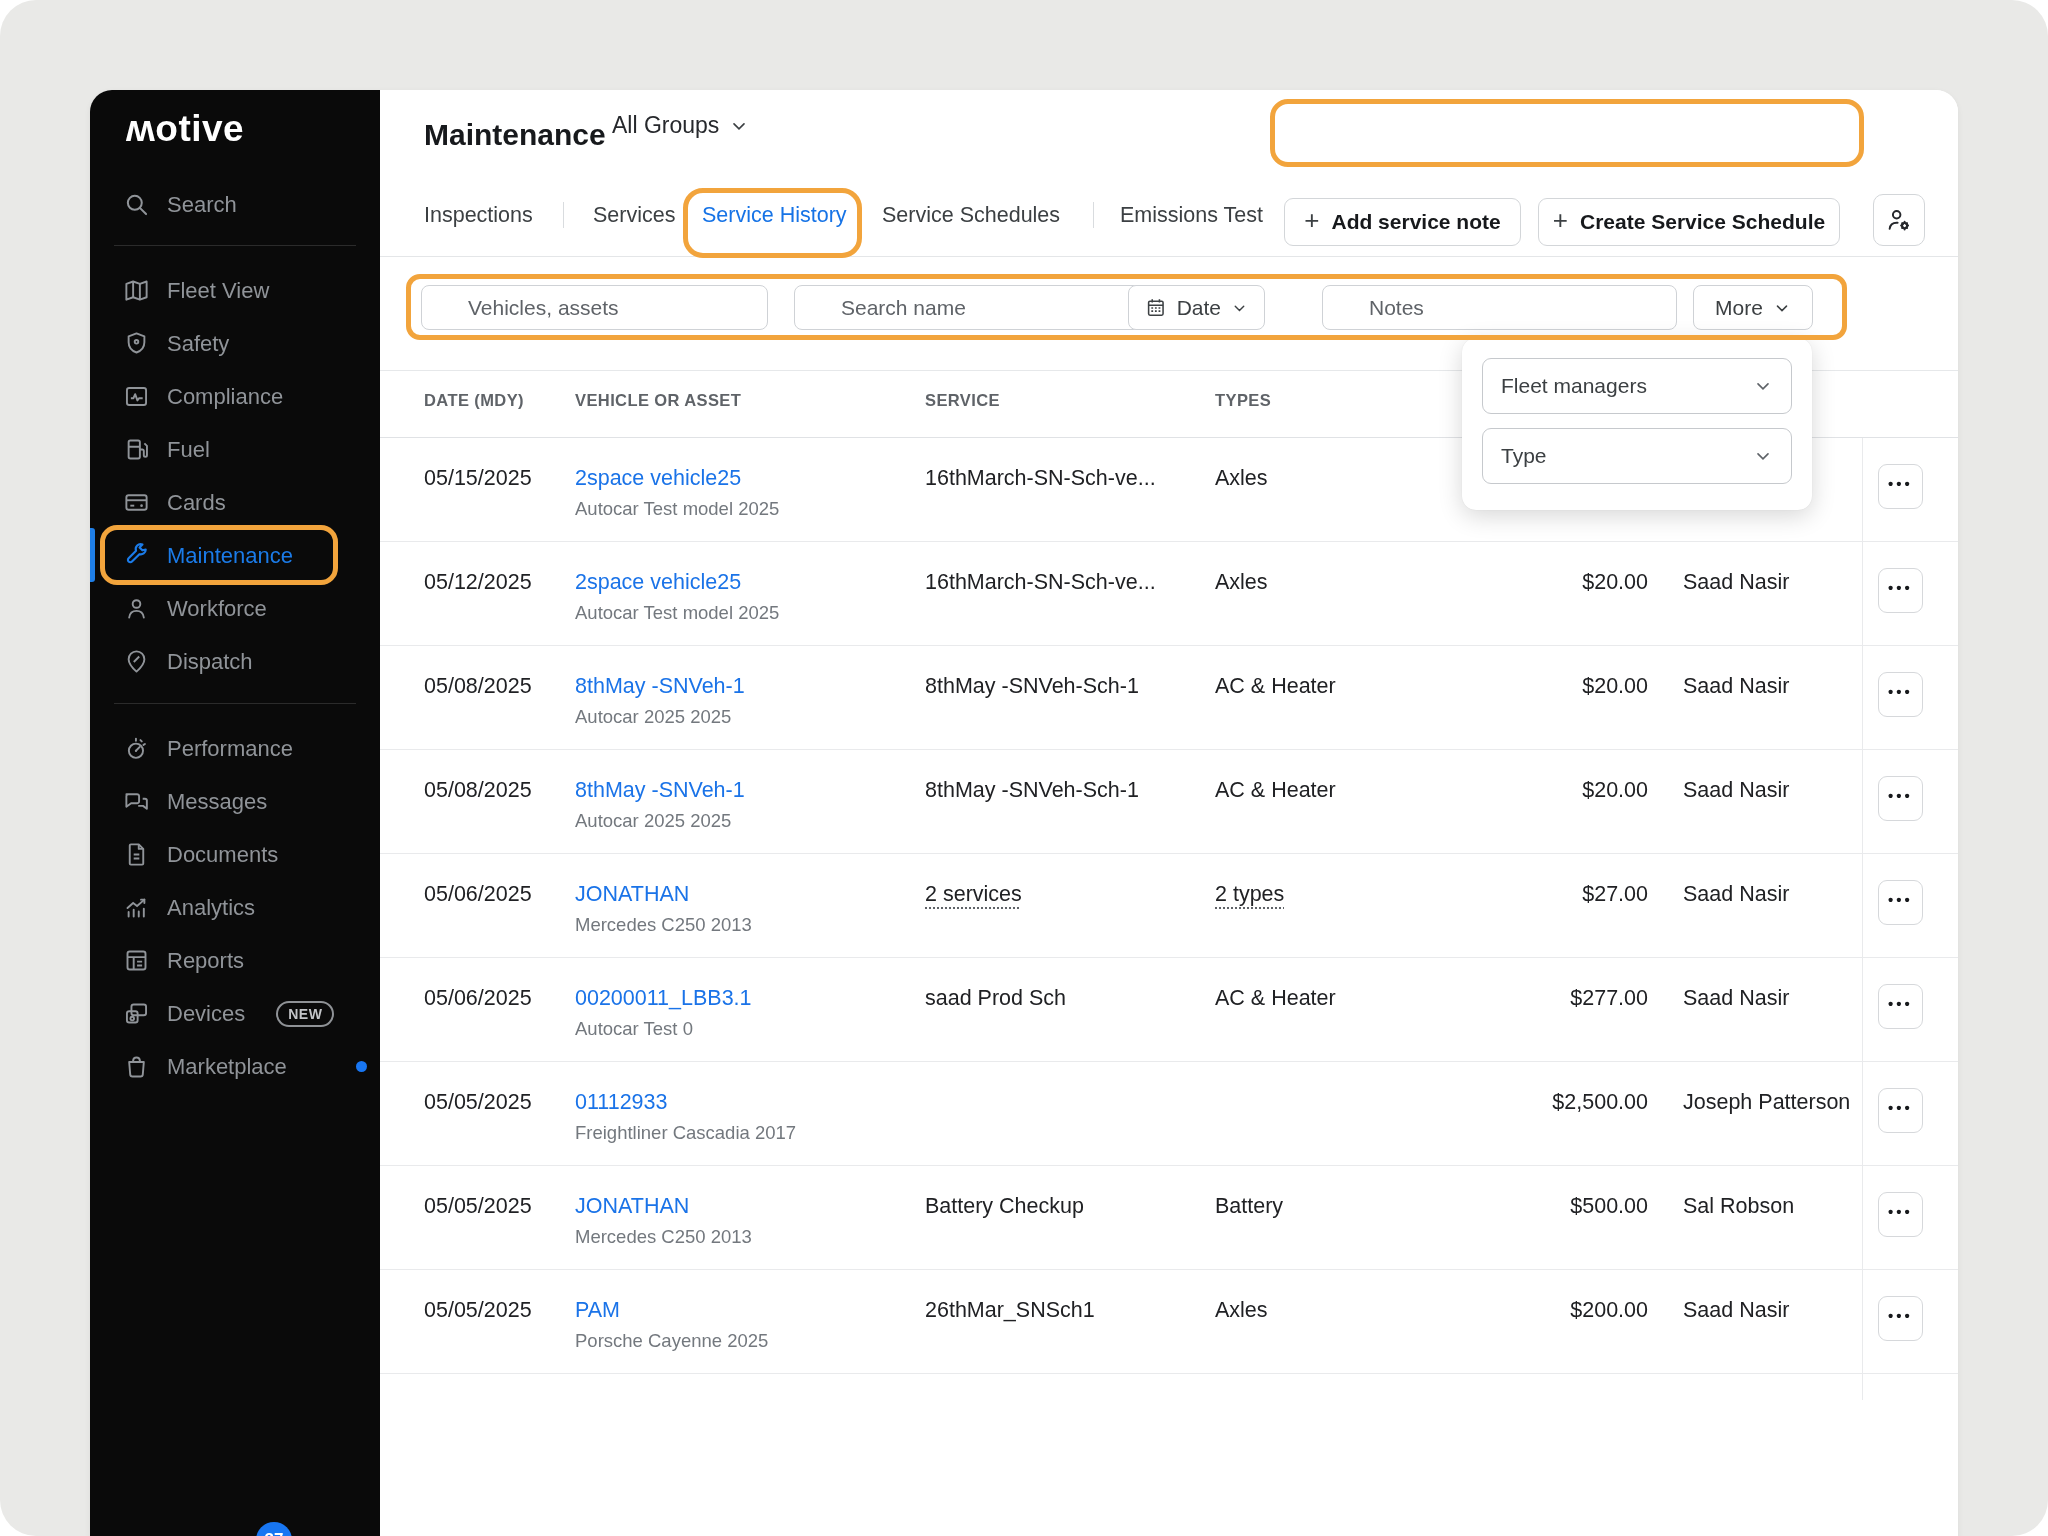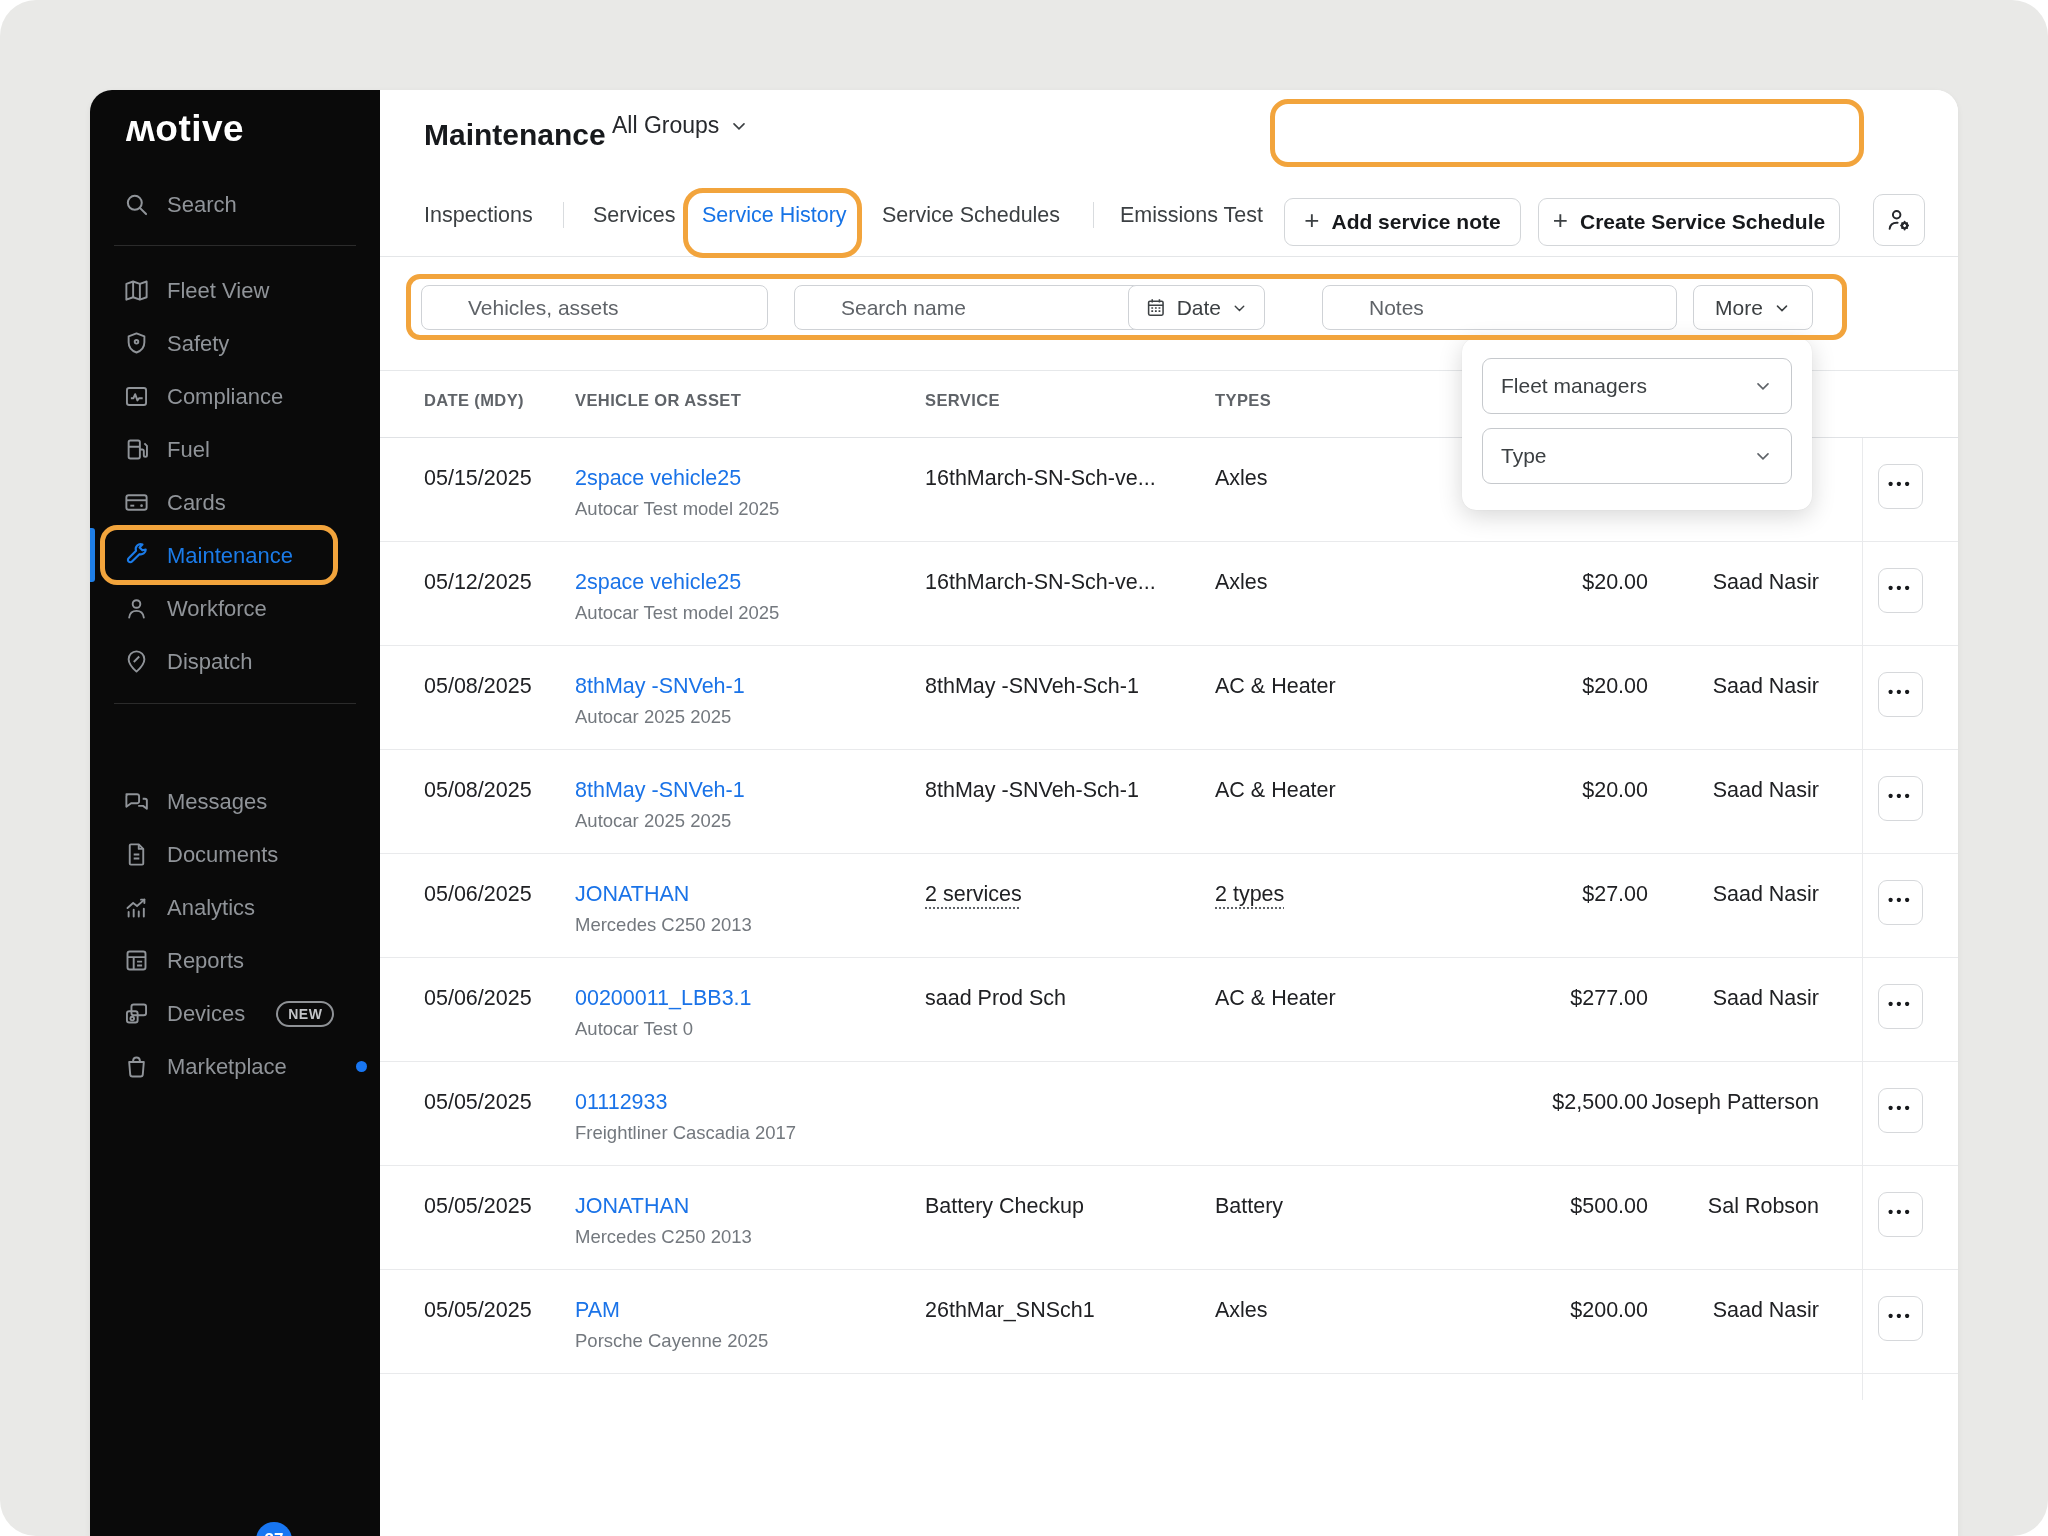--- a/index.html
+++ b/index.html
@@ -70,21 +70,21 @@
   .rows { position:absolute; left:0; right:0; top:348px; }
   .row { position:relative; height:104px; border-bottom:1px solid #e9eaec; }
   .cell { position:absolute; top:28px; font-size:21.5px; color:#202124; }
   .c-date { left:44px; }
   .c-vehicle { left:195px; width:330px; }
   .v-link { color:#1a73e8; cursor:pointer; display:inline-block; }
   .v-model { font-size:18.5px; color:#73787e; margin-top:7px; }
   .c-service { left:545px; width:280px; }
   .c-types { left:835px; width:200px; }
   .c-cost { left:1035px; width:233px; text-align:right; }
-  .c-name { left:1264px; width:175px;text-align:right; }
+  .c-name { left:1303px; width:175px; }
   .dotted { text-decoration:underline dotted #5f6368 2px; text-underline-offset:6px; }
   .menu-btn { position:absolute; left:1498px; top:26px; width:45px; height:45px; border:1.5px solid #d6d8db;
               border-radius:9px; background:#fff; display:flex; align-items:center; justify-content:center;
               cursor:pointer; }
   .menu-btn span { font-size:15px; letter-spacing:3px; color:#17191c; font-weight:700; margin-top:-6px; }
   .sticky-sep { position:absolute; left:1482px; top:348px; height:962px; width:1px; background:#e9eaec; }
 
   .footer { position:absolute; left:0; right:0; bottom:0; height:47px; border-top:1px solid #e4e6e8;
             background:#fff; display:flex; align-items:center; padding-left:44px; }
   .footer span { font-size:20px; font-weight:700; color:#4c5157; }
@@ -172,20 +172,29 @@
     <div class="side-item" style="top:545px;">
       <svg viewBox="0 0 24 24" fill="none" stroke="currentColor" stroke-width="1.7" stroke-linejoin="round">
           <path d="M12 21s-7-6.2-7-11a7 7 0 0114 0c0 4.8-7 11-7 11z"></path>
           <path d="M9.6 12.4l4.8-4.8M9.8 7.8h.01M14.2 12.2h.01"></path>
         </svg>
       <span>Dispatch</span>
     </div>
 
     <div class="side-div" style="top:613px;"></div>
 
+    <div class="side-item" style="top:632px;">
+      <svg viewBox="0 0 24 24" fill="none" stroke="currentColor" stroke-width="1.7" stroke-linecap="round">
+          <circle cx="11.5" cy="14" r="6.3"></circle>
+          <path d="M11.5 14l3.4-3.4"></path>
+          <circle cx="11.5" cy="14" r="1" fill="currentColor" stroke="none"></circle>
+          <path d="M15.5 4.5l1.2 1.2M19.5 8l-1.3.8M11.5 3.2v2"></path>
+        </svg>
+      <span>Performance</span>
+    </div>
     <div class="side-item" style="top:685px;">
       <svg viewBox="0 0 24 24" fill="none" stroke="currentColor" stroke-width="1.7" stroke-linejoin="round">
           <path d="M4 5.5h9.5a1.8 1.8 0 011.8 1.8v4.4a1.8 1.8 0 01-1.8 1.8H8.2L4 16.6V7.3a1.8 1.8 0 011.8-1.8z" transform="translate(-1,0)"></path>
           <path d="M17.5 9.5h2a1.7 1.7 0 011.7 1.7v7.2l-3.4-2.5h-4.3"></path>
         </svg>
       <span>Messages</span>
     </div>
     <div class="side-item" style="top:738px;">
       <svg viewBox="0 0 24 24" fill="none" stroke="currentColor" stroke-width="1.7" stroke-linejoin="round">
           <path d="M7 3h7l4 4v13a1 1 0 01-1 1H7a1 1 0 01-1-1V4a1 1 0 011-1z"></path>

